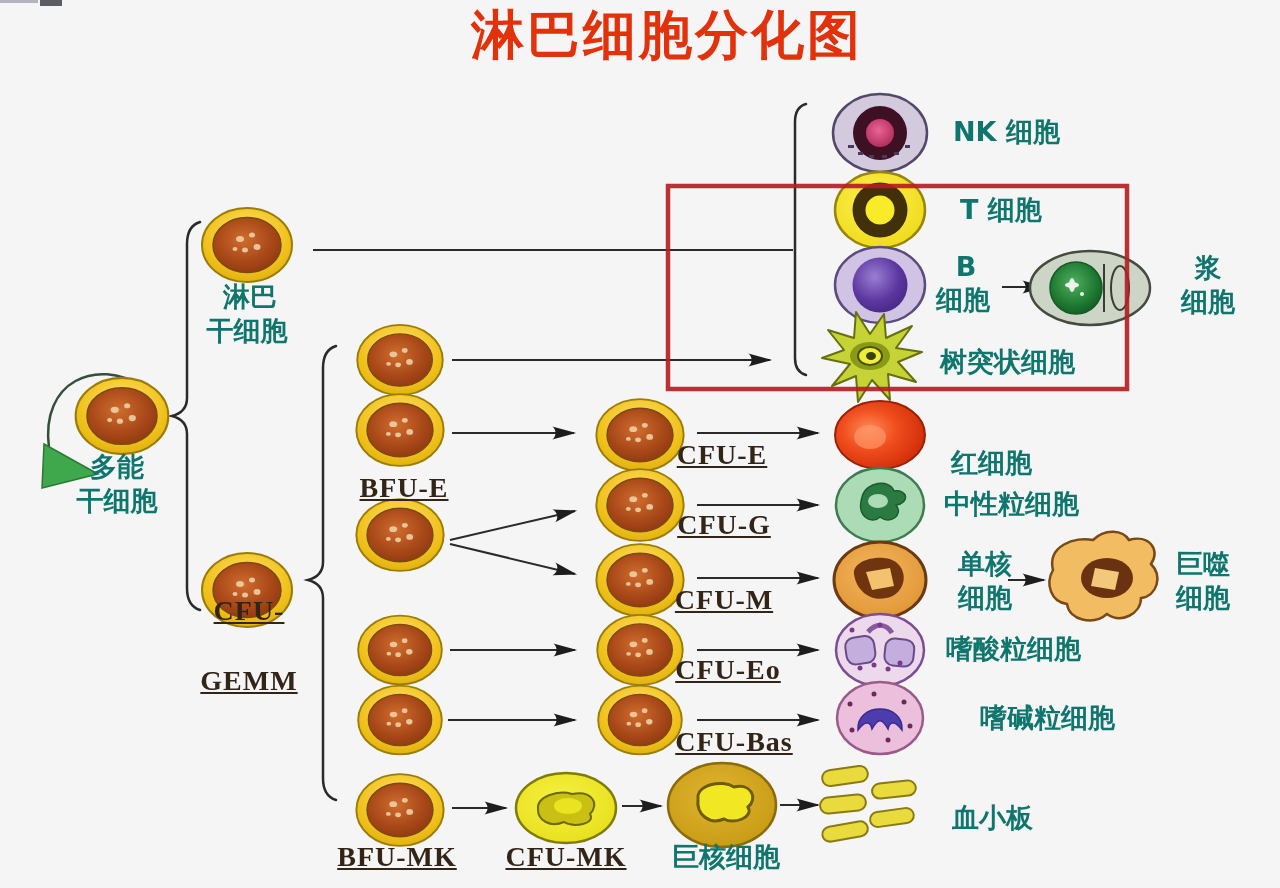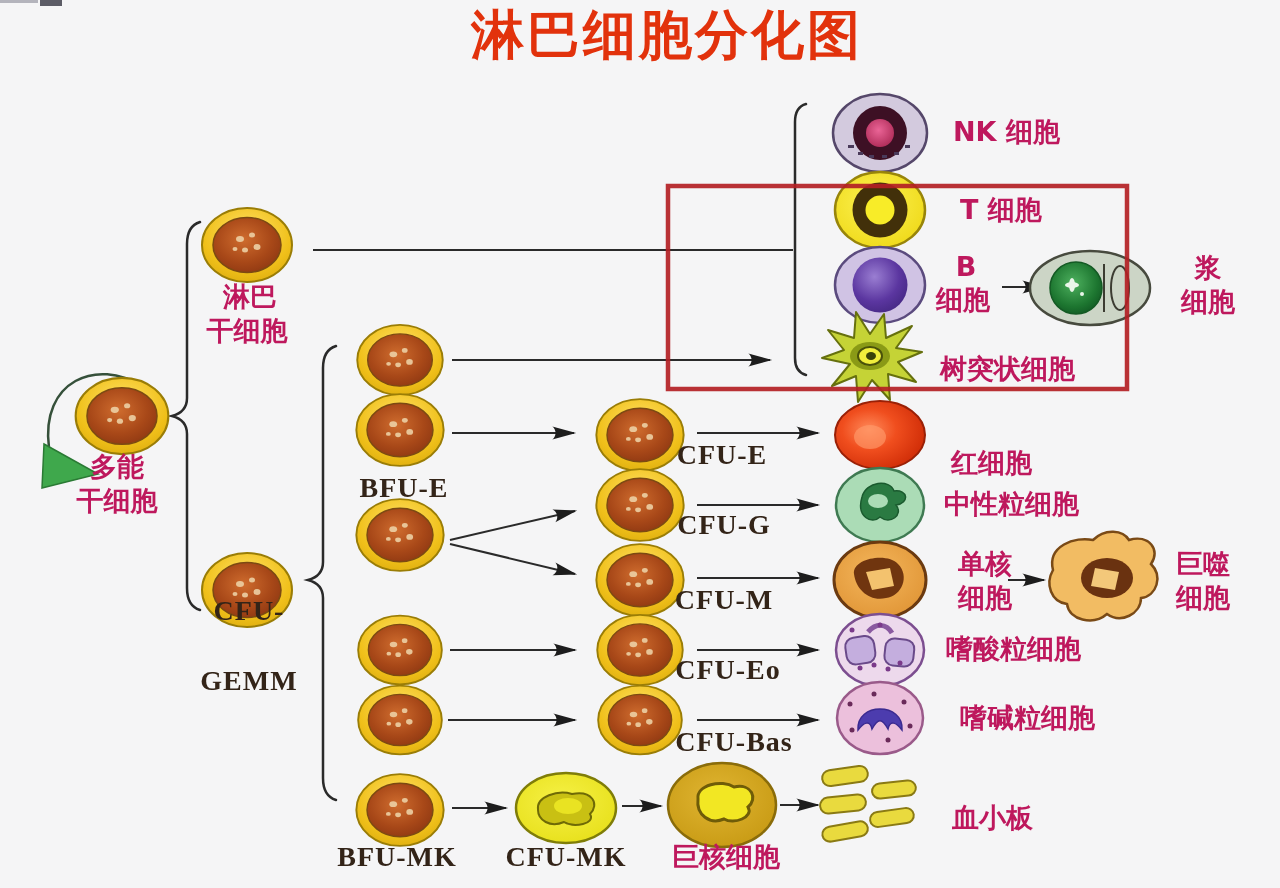--- a/index.html
+++ b/index.html
@@ -3,23 +3,23 @@
 <meta charset="utf-8">
 <style>
   html,body{margin:0;padding:0;background:#e9e9ee;}
   .canvas{position:relative;width:1280px;height:888px;background:#f5f5f6;overflow:hidden;
           font-family:"DejaVu Sans",sans-serif;}
   .corner1{position:absolute;left:0;top:0;width:38px;height:3px;background:#b4b4bc;}
   .corner2{position:absolute;left:40px;top:0;width:22px;height:6px;background:#5c5c66;}
   svg.layer{position:absolute;left:0;top:0;width:1280px;height:888px;}
   .title{position:absolute;left:667px;top:0px;transform:translateX(-50%);
          font-size:53px;font-weight:700;color:#e2320c;letter-spacing:3px;white-space:nowrap;}
-  .lbl{position:absolute;font-size:27px;font-weight:600;color:#be185d;white-space:nowrap;line-height:1.1;}
+  .lbl{position:absolute;font-size:27px;font-weight:600;color:#0f766e;white-space:nowrap;line-height:1.1;}
   .ctr{transform:translateX(-50%);}
-  .ser{font-family:"Liberation Serif",serif;font-size:28px;font-weight:700;color:#332418;letter-spacing:1px;}
+  .ser{font-family:"Liberation Serif",serif;font-size:28px;font-weight:700;color:#332418;letter-spacing:1px;text-decoration:underline;}
 </style>
 </head>
 <body>
 
 <div class="canvas">
   <div class="corner1"></div>
   <div class="corner2"></div>
 
   <svg class="layer" viewBox="0 0 1280 888">
     <defs>
@@ -264,23 +264,23 @@
   <div class="lbl ctr ser" style="left:724px;top:510px;">CFU-G</div>
   <div class="lbl ctr ser" style="left:724px;top:585px;">CFU-M</div>
   <div class="lbl ctr ser" style="left:728px;top:655px;">CFU-Eo</div>
   <div class="lbl ctr ser" style="left:734px;top:727px;">CFU-Bas</div>
   <div class="lbl" style="left:953px;top:117px;">NK 细胞</div>
   <div class="lbl" style="left:948px;top:195px;margin-left:12px;">T 细胞</div>
   <div class="lbl ctr" style="left:966px;top:252px;">B</div>
   <div class="lbl ctr" style="left:963px;top:285px;">细胞</div>
   <div class="lbl ctr" style="left:1208px;top:253px;">浆</div>
   <div class="lbl ctr" style="left:1208px;top:287px;">细胞</div>
-  <div class="lbl" style="left:940px;top:347px;margin-top:7px;">树突状细胞</div>
+  <div class="lbl" style="left:940px;top:347px;">树突状细胞</div>
   <div class="lbl" style="left:951px;top:420px;margin-top:28px;">红细胞</div>
   <div class="lbl" style="left:944px;top:489px;">中性粒细胞</div>
   <div class="lbl" style="left:958px;top:549px;text-align:center;">单核</div>
   <div class="lbl" style="left:958px;top:583px;">细胞</div>
   <div class="lbl" style="left:1176px;top:549px;">巨噬</div>
   <div class="lbl" style="left:1176px;top:583px;">细胞</div>
   <div class="lbl" style="left:946px;top:634px;">嗜酸粒细胞</div>
-  <div class="lbl" style="left:960px;top:703px;">嗜碱粒细胞</div>
+  <div class="lbl" style="left:980px;top:703px;">嗜碱粒细胞</div>
   <div class="lbl" style="left:952px;top:803px;">血小板</div>
 </div>
 
 </body></html>

